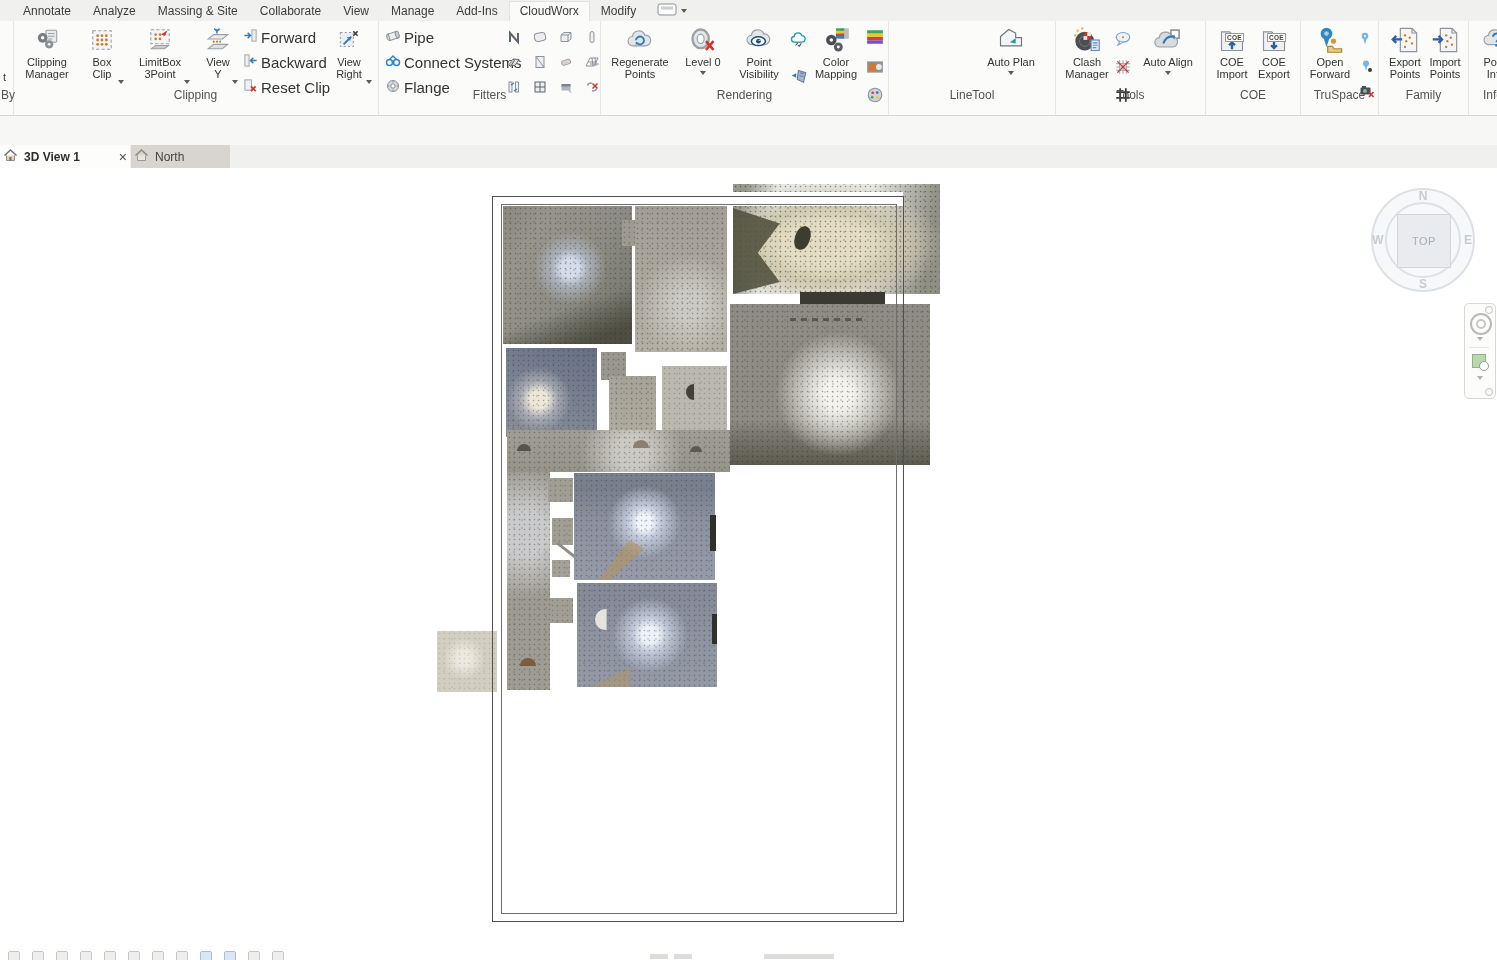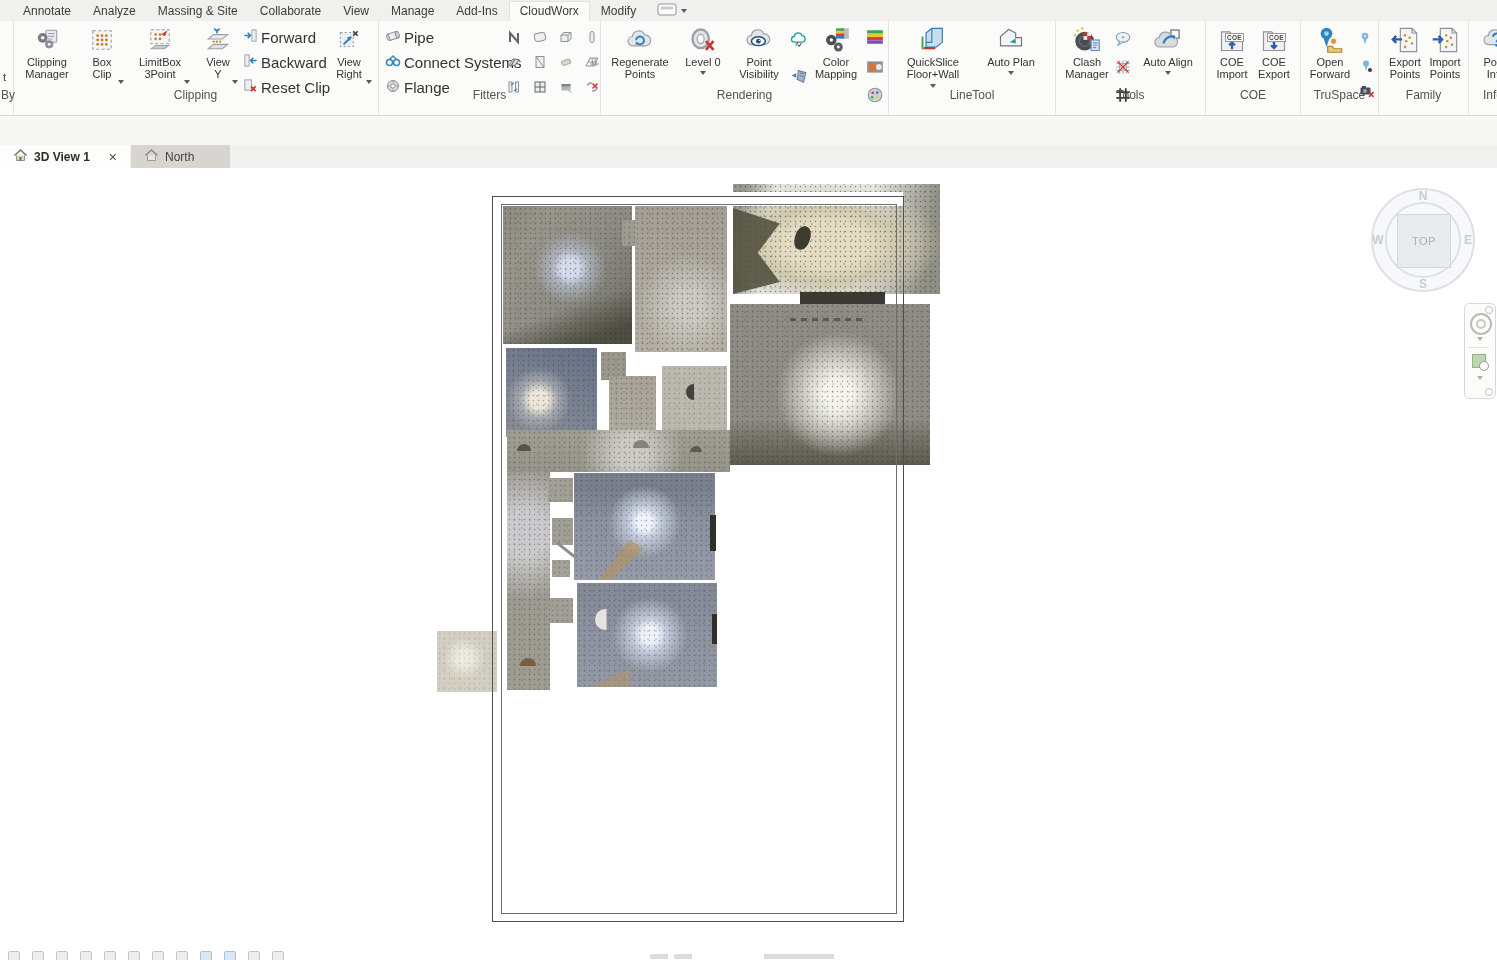--- a/index.html
+++ b/index.html
@@ -28,21 +28,21 @@
   .carside{position:absolute;right:1px;bottom:24px}
   .rowbtn{position:absolute;display:flex;align-items:center;gap:3px;font-size:15px;color:#333;height:18px;white-space:nowrap}
   .gridicon{position:absolute;width:20px;height:20px;display:flex;align-items:center;justify-content:center}
   .coebadge{position:absolute;top:9px;left:7px;font-size:6.5px;font-weight:bold;color:#444;
             background:#fdfdfc;border:1px solid #999;padding:0 1px;letter-spacing:.3px}
 
   
   .midstrip{position:absolute;top:116px;left:0;width:1497px;height:29px;background:#f7f7f5}
   .tabsrow{position:absolute;top:145px;left:0;width:1497px;height:23px;background:#f0f0ee}
   .vtab{position:absolute;top:0;height:23px;display:flex;align-items:center;gap:6px;
-        font-size:12px;padding:0 13px;box-sizing:border-box}
+        font-size:12px;padding:0 3px;box-sizing:border-box}
   .vtab.active{left:0;width:130px;background:#fdfdfc;font-weight:bold;color:#2d2d2b}
   .vtab.inactive{left:131px;width:99px;background:#d8d5d0;color:#44443f}
   .closex{margin-left:auto;font-size:14px;color:#4e4e4a;font-weight:normal}
 
   
   .canvas{position:absolute;top:168px;left:0;width:1497px;height:792px;background:#fff;overflow:hidden}
   .room{position:absolute}
   .sp::after{content:"";position:absolute;inset:0;pointer-events:none;
     background-image:radial-gradient(rgba(45,44,34,.8) .6px,transparent 1.1px),
                      radial-gradient(rgba(62,60,44,.6) .5px,transparent 1px);
@@ -406,33 +406,20 @@
             <circle cx="6" cy="5" r="1.2" fill="#d04040"></circle>
             <circle cx="10" cy="4.8" r="1.2" fill="#3a78c2"></circle>
             <circle cx="5.5" cy="9" r="1.2" fill="#3aa655"></circle>
             <circle cx="10" cy="9.2" r="1.2" fill="#e8c832"></circle>
           </svg>
         </span>
       <div class="glabel">Rendering</div>
     </div>
 
     <div class="rgroup" style="left:889px;width:166px">
-      <div class="bigbtn" style="left:6px;width:76px">
-        <span class="icw">
-            <svg width="28" height="28" viewBox="0 0 24 24">
-              <path d="M6 6l5-4h9v12l-5 4H6z" fill="rgba(120,180,220,.4)" stroke="#3a7ca5"></path>
-              <path d="M11 2v12H6" fill="none" stroke="#3a7ca5"></path>
-              <path d="M3 20V9" stroke="#3aa655" stroke-width="1.6"></path>
-              <path d="M4 19h10" stroke="#cf3430" stroke-width="2"></path>
-            </svg>
-          </span>
-        <span class="ml">QuickSlice
-Floor+Wall</span>
-        <span class="car carb"></span>
-      </div>
       <div class="bigbtn" style="left:90px;width:64px">
         <span class="icw">
             <svg width="28" height="28" viewBox="0 0 24 24">
               <path d="M3 17V9l7-6 6 3v4h5v7z" fill="#f4f5f6" stroke="#70757a"></path>
               <path d="M11 14l5-3.5V15z" fill="#18a0a0"></path>
             </svg>
           </span>
         <span class="ml">Auto Plan</span>
         <span class="car carb"></span>
       </div>

